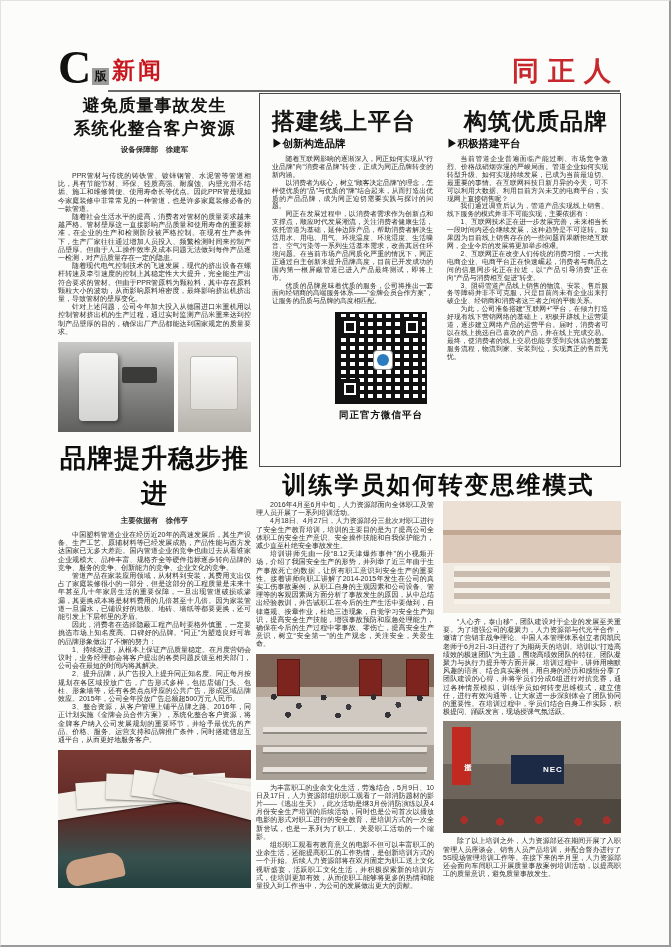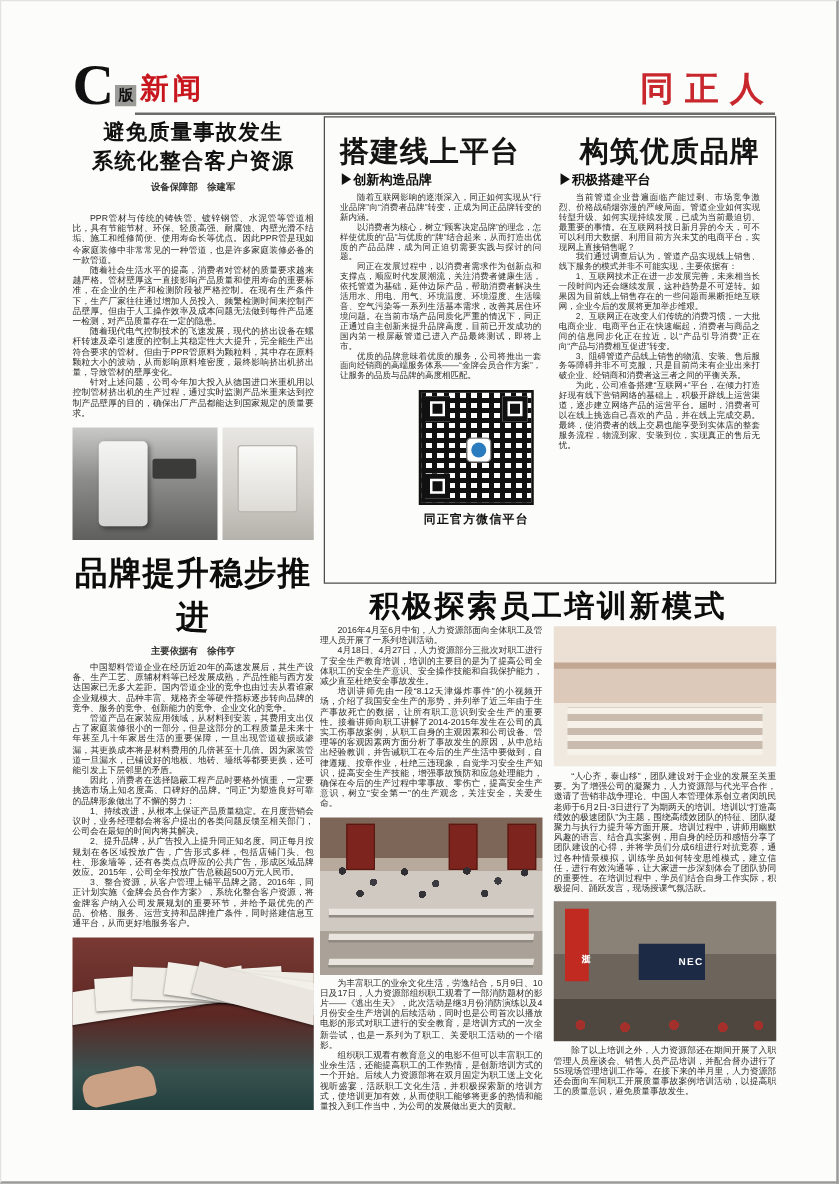--- a/index.html
+++ b/index.html
@@ -182,21 +182,21 @@
         <p class="body-p">我们通过调查后认为，管道产品实现线上销售、线下服务的模式并非不可能实现，主要依据有：</p>
         <p class="body-p">1、互联网技术正在进一步发展完善，未来相当长一段时间内还会继续发展，这种趋势是不可逆转。如果因为目前线上销售存在的一些问题而果断拒绝互联网，企业今后的发展将更加举步维艰。</p>
         <p class="body-p">2、互联网正在改变人们传统的消费习惯，一大批电商企业、电商平台正在快速崛起，消费者与商品之间的信息同步化正在拉近，以“产品引导消费”正在向“产品与消费相互促进”转变。</p>
         <p class="body-p">3、阻碍管道产品线上销售的物流、安装、售后服务等障碍并非不可克服，只是目前尚未有企业出来打破企业、经销商和消费者这三者之间的平衡关系。</p>
         <p class="body-p">为此，公司准备搭建“互联网+”平台，在倾力打造好现有线下营销网络的基础上，积极开辟线上运营渠道，逐步建立网络产品的运营平台。届时，消费者可以在线上挑选自己喜欢的产品，并在线上完成交易。最终，使消费者的线上交易也能享受到实体店的整套服务流程，物流到家、安装到位，实现真正的售后无忧。</p>
       </div>
     </div>
   </div>
 
   <div class="a3">
-    <div class="a3-title">积极探索员工培训新模式</div>
+    <div class="a3-title">训练学员如何转变思维模式</div>
     <div class="a3-cols">
       <div class="a3-col">
         <p class="body-p">2016年4月至6月中旬，人力资源部面向全体职工及管理人员开展了一系列培训活动。</p>
         <p class="body-p">4月18日、4月27日，人力资源部分三批次对职工进行了安全生产教育培训，培训的主要目的是为了提高公司全体职工的安全生产意识、安全操作技能和自我保护能力，减少直至杜绝安全事故发生。</p>
         <p class="body-p">培训讲师先由一段“8.12天津爆炸事件”的小视频开场，介绍了我国安全生产的形势，并列举了近三年由于生产事故死亡的数据，让所有职工意识到安全生产的重要性。接着讲师向职工讲解了2014-2015年发生在公司的真实工伤事故案例，从职工自身的主观因素和公司设备、管理等的客观因素两方面分析了事故发生的原因，从中总结出经验教训，并告诫职工在今后的生产生活中要做到，自律遵规、按章作业，杜绝三违现象，自觉学习安全生产知识，提高安全生产技能，增强事故预防和应急处理能力，确保在今后的生产过程中零事故、零伤亡，提高安全生产意识，树立“安全第一”的生产观念，关注安全，关爱生命。</p>
         <div class="ph ph-classroom">
           <div class="door d1"></div>
           <div class="door d2"></div>
           <div class="door d3"></div>
           <div class="heads"></div>

